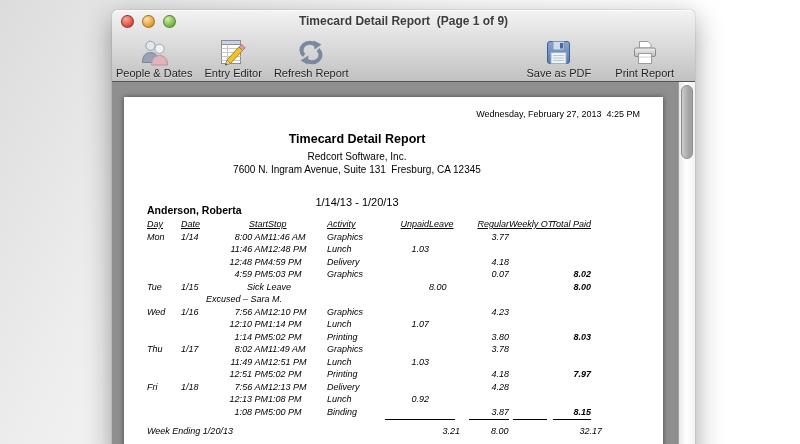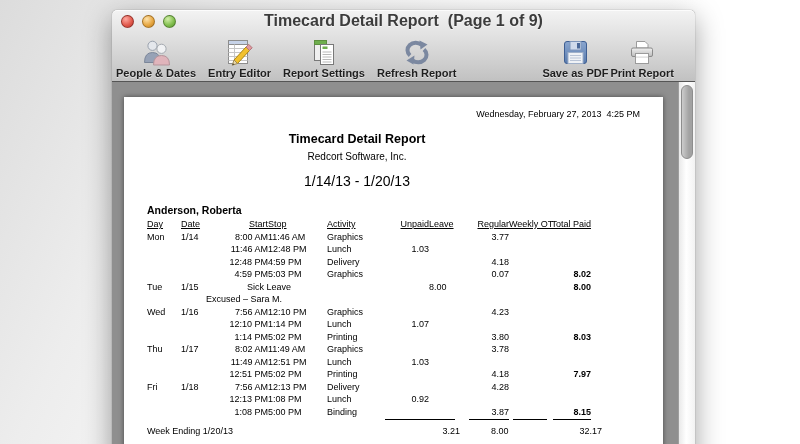--- a/index.html
+++ b/index.html
@@ -20,33 +20,33 @@
   }
   .chrome {
     height:71px; border-radius:5px 5px 0 0;
     background:linear-gradient(to bottom,#f3f3f3 0%,#e2e2e2 35%,#cecece 75%,#c1c1c1 100%);
     border-bottom:1px solid #5a5a5a;
     box-shadow:inset 0 1px 0 rgba(255,255,255,.75);
     position:relative;
   }
   .titlebar { height:22px; position:relative; display:flex; align-items:center; justify-content:center; }
   .window-title {
-    font-size:16px; font-weight:bold; color:#3c3c3c; white-space:pre;
+    font-size:12px; font-weight:bold; color:#3c3c3c; white-space:pre;
     text-shadow:0 1px 0 rgba(255,255,255,.55); letter-spacing:0;
   }
   .lights { position:absolute; left:9px; top:5px; display:flex; gap:8px; }
   .light { width:11px; height:11px; border-radius:50%; cursor:default; }
   .light.red   { background:radial-gradient(circle at 35% 28%, #ffa8a0, #df574a 60%, #b23a30); border:.5px solid rgba(110,25,20,.65); }
   .light.amber { background:radial-gradient(circle at 35% 28%, #ffe3aa, #e5a43e 60%, #b87c22); border:.5px solid rgba(130,85,15,.65); }
   .light.green { background:radial-gradient(circle at 35% 28%, #d3efa8, #7fbd4c 60%, #588f31); border:.5px solid rgba(60,100,30,.65); }
 
   
-  .toolbar { height:49px; display:flex; align-items:flex-start; padding:1px 20px 0 3px;font-weight:bold; }
+  .toolbar { height:49px; display:flex; align-items:flex-start; padding:1px 20px 0 3px; }
   .tgroup { display:flex; gap:10px; }
-  .tgroup.right { gap:0;align-items:flex-end; }
+  .tgroup.right { gap:22px;align-items:flex-end; }
   .tspacer { flex:1; }
   .tbtn {
     display:flex; flex-direction:column; align-items:center; justify-content:flex-end;
     height:46px; cursor:default; padding:0 1px;
   }
   .tbtn svg { display:block; margin-bottom:1px; }
   .tbtn .tlabel {
     font-size:11px; color:#1f1f1f; white-space:nowrap;
     text-shadow:0 1px 0 rgba(255,255,255,.5);
   }
@@ -71,25 +71,25 @@
   .page {
     position:absolute; left:12px; top:15px; width:539px; height:620px;
     background:#fff; box-shadow:0 0 5px rgba(0,0,0,.5);
     color:#000;
   }
   .stamp { position:absolute; top:12px; right:23px; font-size:9px; white-space:pre; }
   .page-head { position:absolute; top:35px; left:0; width:466px; text-align:center; }
   .r-title { font-size:12.5px; font-weight:bold; margin-bottom:4px; }
   .r-co   { font-size:10px; line-height:13px; }
   .r-addr { font-size:10px; line-height:13px; white-space:pre; }
-  .r-range{ font-size:14px; margin-top:10px; }
+  .r-range{ font-size:11px; margin-top:20px; }
   .employee { position:absolute; top:107px; left:23px; font-size:10.5px; font-weight:bold; }
 
   .table { position:absolute; top:121px; left:0; width:520px; font-size:9px; line-height:12.5px; }
-  .trow { display:flex; padding-left:23px; }
+  .trow { display:flex; padding-left:23px;font-style:italic; }
   .cell { flex:none; white-space:nowrap; }
   .c-day  { width:34px; }
   .c-date { width:39px; }
   .c-start{ width:48px; text-align:right; }
   .c-stop { width:50px; }
   .c-span { width:98px; text-align:center; }       
   .c-act  { width:51px; padding-left:9px; }
   .c-unp  { width:51px; text-align:right; }
   .c-lv   { width:36px; text-align:left; }
   .c-reg  { width:44px; text-align:right; }
@@ -147,32 +147,20 @@
               <path d="M3.5 9.5 h19 M3.5 13.5 h19 M3.5 17.5 h19 M3.5 21.5 h19 M9.5 5.5 v19" stroke="#c6c6c6" stroke-width="1" fill="none"></path>
               <polygon points="9,21 21,8 24.5,11.5 12.5,24.5" fill="#f2c12e" stroke="#ab8412"></polygon>
               <polygon points="21,8 24.5,11.5 27.2,8.8 23.7,5.3" fill="#e0989e" stroke="#b3767c"></polygon>
               <polygon points="9,21 12.5,24.5 7.2,26.2" fill="#ead9ab" stroke="#9f8a55"></polygon>
               <polygon points="8.1,24.2 9.3,25.5 7.2,26.2" fill="#3a3a3a"></polygon>
             </svg>
           </span>
           <span class="tlabel">Entry Editor</span>
         </div>
 
-        <div class="tbtn">
-          <span>
-            <svg width="30" height="27" viewBox="0 0 30 27">
-              <rect x="5.5" y="1.5" width="12" height="20" fill="#efefef" stroke="#787878"></rect>
-              <rect x="5.5" y="1.5" width="12" height="4" fill="#6fae4e" stroke="#5c8f3e"></rect>
-              <rect x="11.5" y="5.5" width="13" height="20" fill="#ffffff" stroke="#787878"></rect>
-              <rect x="13.5" y="7.5" width="5" height="2.5" fill="#6fae4e"></rect>
-              <path d="M13.5 13 h9 M13.5 15.5 h9 M13.5 18 h9 M13.5 20.5 h9 M13.5 23 h9" stroke="#b9b9b9" stroke-width="1" fill="none"></path>
-            </svg>
-          </span>
-          <span class="tlabel">Report Settings</span>
-        </div>
 
         <div class="tbtn">
           <span>
             <svg width="30" height="27" viewBox="0 0 30 27">
               <path d="M8 16.5 A 8 7.2 0 0 1 19.5 5.8" fill="none" stroke="#7b88a0" stroke-width="4"></path>
               <polygon points="17.5,1.5 25.5,5.5 18.5,10.5" fill="#7b88a0"></polygon>
               <path d="M22 10.5 A 8 7.2 0 0 1 10.5 21.2" fill="none" stroke="#7b88a0" stroke-width="4"></path>
               <polygon points="12.5,16.5 4.5,21.5 11.5,25.5" fill="#7b88a0"></polygon>
             </svg>
           </span>
@@ -223,20 +211,21 @@
       </div>
     </div>
   </div>
 
   <div class="docview">
     <div class="page">
       <div class="stamp">Wednesday, February 27, 2013  4:25 PM</div>
       <div class="page-head">
         <div class="r-title">Timecard Detail Report</div>
         <div class="r-co">Redcort Software, Inc.</div>
+        <div class="r-addr">7600 N. Ingram Avenue, Suite 131  Fresburg, CA 12345</div>
         <div class="r-range">1/14/13 - 1/20/13</div>
       </div>
       <div class="employee">Anderson, Roberta</div>
 
       <div class="table">
         <div class="trow header">
           <div class="cell c-day"><span class="hs">Day</span></div>
           <div class="cell c-date"><span class="hs">Date</span></div>
           <div class="cell c-start"><span class="hs">Start</span></div>
           <div class="cell c-stop"><span class="hs">Stop</span></div>

